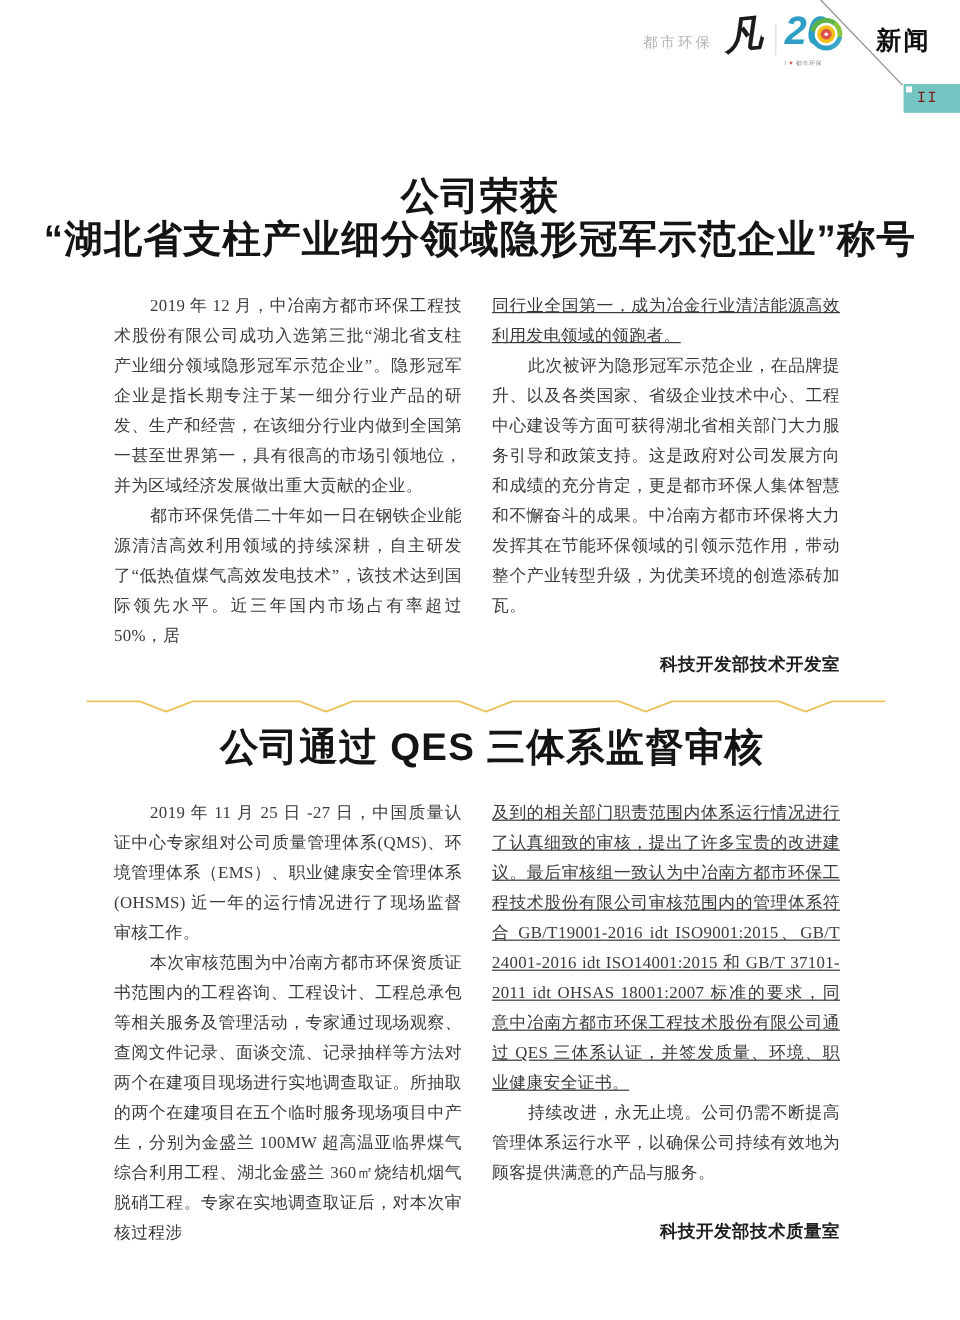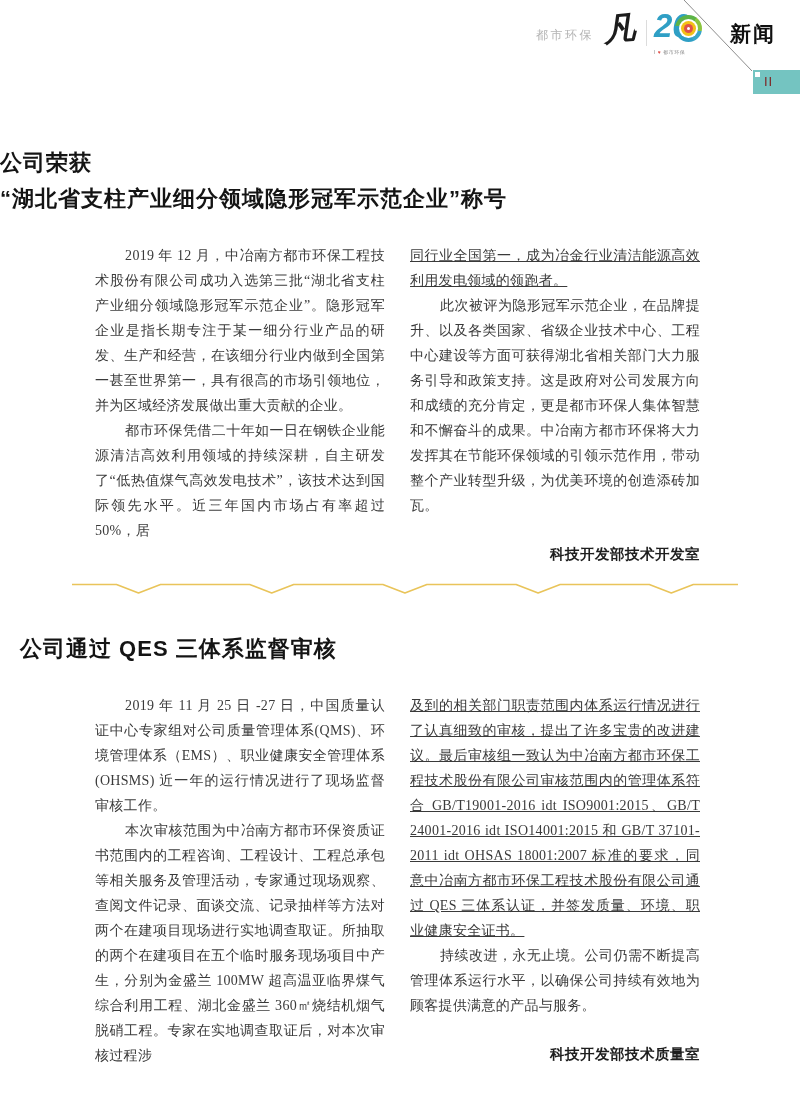--- a/index.html
+++ b/index.html
@@ -48,29 +48,29 @@
     font-size:21px; font-weight:bold; color:#101010; letter-spacing:2px;
   }
   .diag-svg { position:absolute; left:0; top:0; pointer-events:none; }
   .page-tab {
     position:absolute; left:753px; top:70px; width:47px; height:24px;
     background:#74c4c1;
   }
   .page-tab .notch { position:absolute; left:2px; top:2px; width:5px; height:5px; background:#ffffff; }
   .page-tab .pnum {
     position:absolute; left:11px; top:4px;
-    color:#7f1d1d; font-family:Liberation Sans, sans-serif;
+    color:#7f1d1d; font-family:Liberation Mono, monospace;
     font-size:13px; letter-spacing:1px;
   }
 
   
   .main { position:absolute; top:145px; left:0; width:800px; }
   .atitle {
-    margin:0; 
-    font-size:22px; line-height:36px; font-weight:bold;
+    margin:0; text-align:center;
+    font-size:32px; line-height:36px; font-weight:bold;
     color:#141414; letter-spacing:1px;
     font-family:"Liberation Sans", sans-serif;
   }
   .atitle .tline { display:block; }
   .columns {
     display:flex; gap:25px;
     padding:0 100px 0 95px;
     margin-top:26px;
   }
   .col {
@@ -82,21 +82,21 @@
   }
   .col p { margin:0; text-indent:2.15em; }
   .col p.cont { text-indent:0;text-decoration:underline; }
   .signature {
     margin-top:24px;
     font-family:"Liberation Sans", sans-serif;
     font-size:14.5px; font-weight:bold; color:#1e1e1e;
     text-align:right; letter-spacing:0.5px;
   }
   .zigzag { display:block; margin:16px 0 0 72px; }
-  .title2 { margin-top:36px;padding-left:20px; }
+  .title2 { margin-top:9px;padding-left:20px; }
   .columns2 { margin-top:26px; }
 </style>
 </head>
 <body>
 
 <div class="page">
 
   <div class="header">
     <span class="brand-text">都市环保</span>
     <span class="brand-mark">凡</span>

